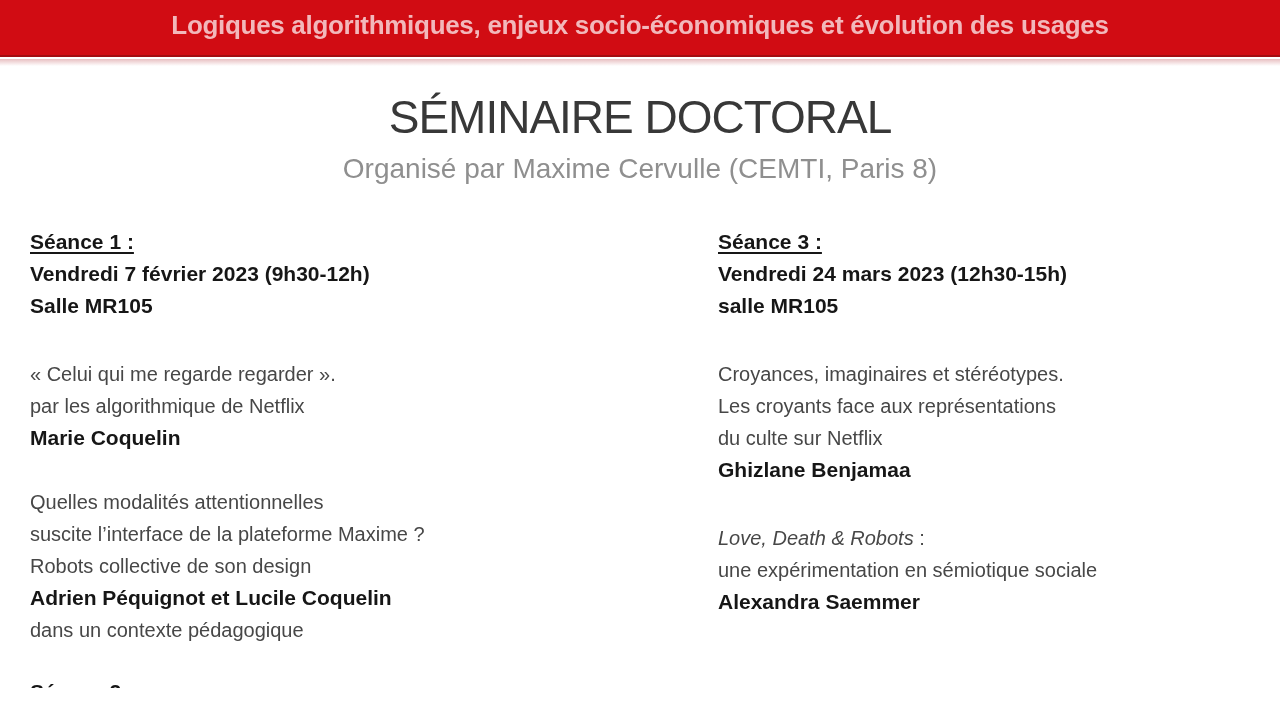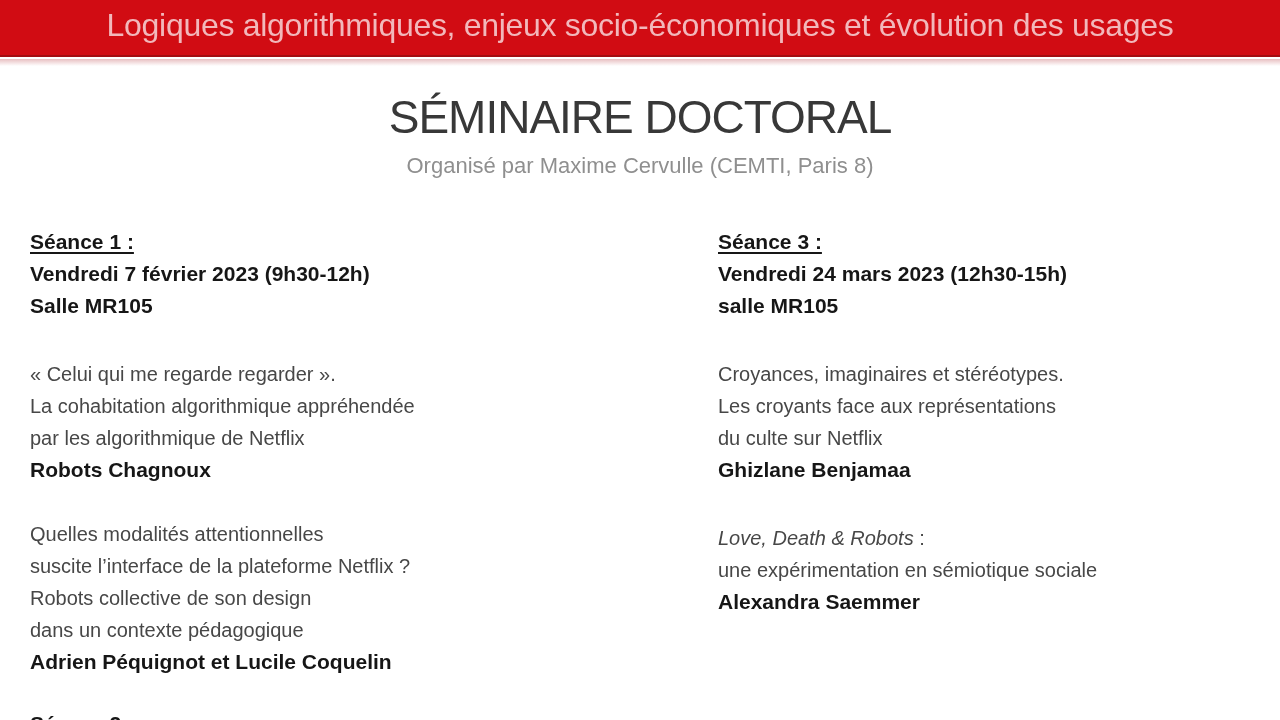--- a/index.html
+++ b/index.html
@@ -13,37 +13,37 @@
 
   
   .banner {
     position: absolute; top: 0; left: 0; width: 1280px; height: 57px;
     background: var(--banner-bg, #d10c13);
     border-bottom: 2px solid var(--banner-edge, #a30d11);
     display: flex; align-items: center; justify-content: center;
   }
   .banner-text {
     color: var(--banner-text, #f2b8bb);
-    font-size: 32px; font-weight: 400; letter-spacing: -0.3px;
+    font-size: 26px; font-weight: 700; letter-spacing: -0.3px;
     white-space: nowrap; transform: translateY(-2px);
   }
   .banner-fade {
     position: absolute; top: 59px; left: 0; width: 1280px; height: 7px;
     background: linear-gradient(#e8bfc1, #ffffff);
   }
 
   
   .seminar-title {
     position: absolute; top: 90px; left: 0; width: 1280px;
     text-align: center; font-size: 46px; font-weight: 400;
     letter-spacing: -1px; color: var(--title-text, #383838);
   }
   .seminar-organizer {
     position: absolute; top: 153px; left: 0; width: 1280px;
-    text-align: center; font-size: 22px; font-weight: 400;
+    text-align: center; font-size: 28px; font-weight: 400;
     color: var(--organizer-text, #8f8f8f);
   }
 
   
   .col { position: absolute; top: 226px; }
   .col-left  { left: 30px;  width: 620px; }
   .col-right { left: 718px; width: 580px; }
 
   .line {
     height: 32px; line-height: 32px;
@@ -82,31 +82,30 @@
     <div class="mb36">
       <div class="line bold">
         <span class="underlined">Séance 1 :</span>
       </div>
       <div class="line bold">Vendredi 7 février 2023 (9h30-12h)</div>
       <div class="line bold">Salle MR105</div>
     </div>
 
     <div class="mb32">
       <div class="line">« Celui qui me regarde regarder ».</div>
-      <div class="line">La cohabitation algorithmique appréhendée</div>
       <div class="line">par les algorithmique de Netflix</div>
-      <div class="line bold">Robots Chagnoux</div>
+      <div class="line bold">Marie Coquelin</div>
     </div>
 
     <div class="mb30">
       <div class="line">Quelles modalités attentionnelles</div>
-      <div class="line">suscite l’interface de la plateforme Netflix ?</div>
+      <div class="line">suscite l’interface de la plateforme Maxime ?</div>
       <div class="line">Robots collective de son design</div>
+      <div class="line bold">Adrien Péquignot et Lucile Coquelin</div>
       <div class="line">dans un contexte pédagogique</div>
-      <div class="line bold">Adrien Péquignot et Lucile Coquelin</div>
     </div>
 
     <div class="partial-clip">
       <div class="line bold">
         <span class="underlined">Séance 2 :</span>
       </div>
     </div>
   </div>
 
   <div class="col col-right">

